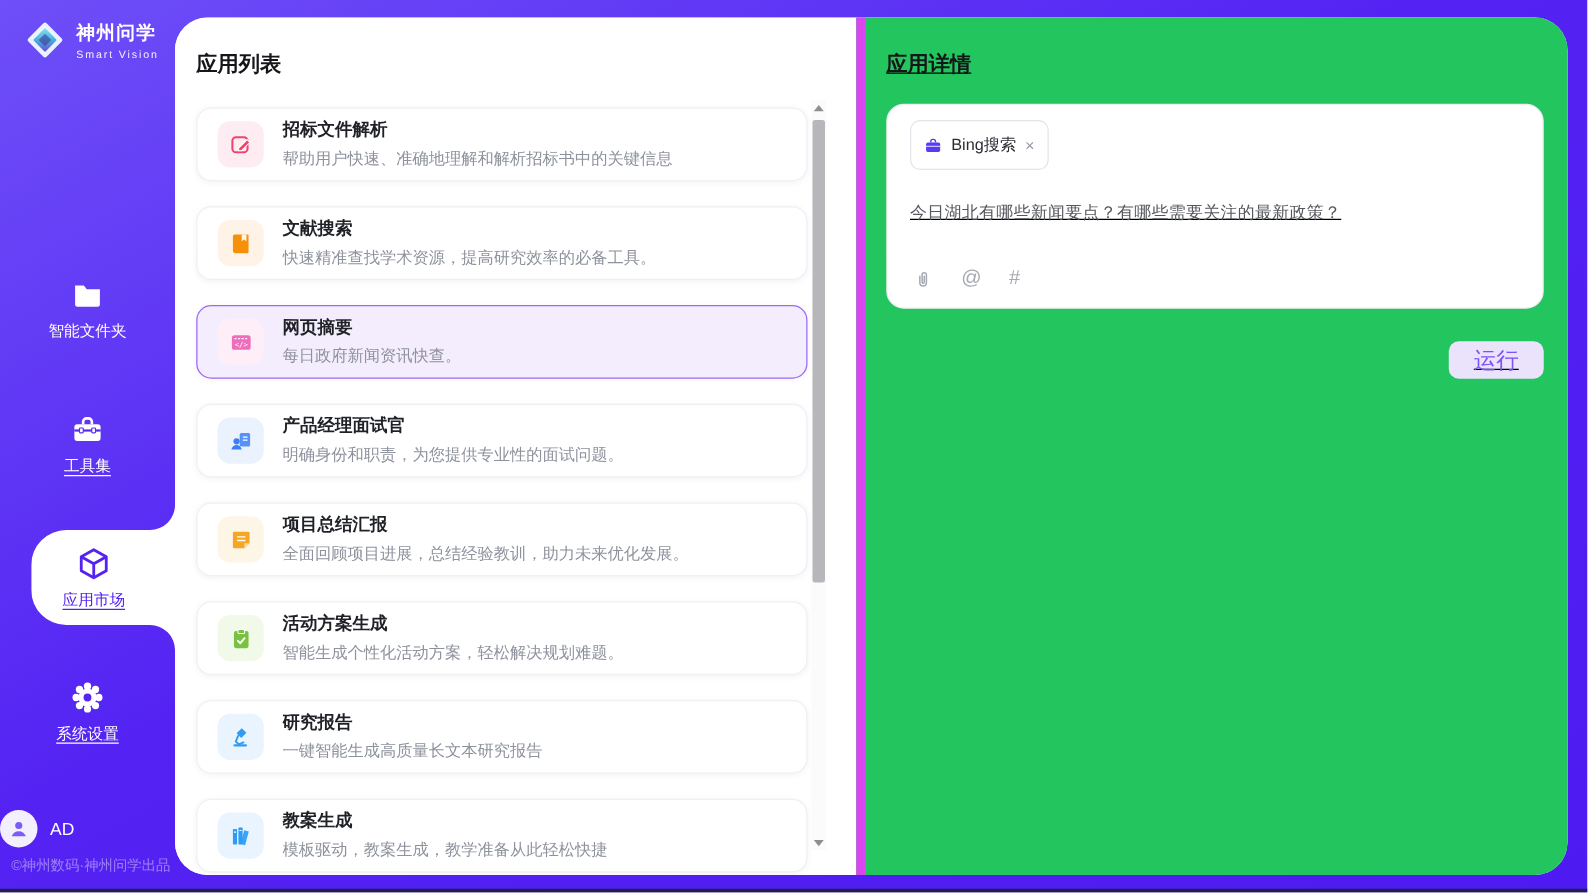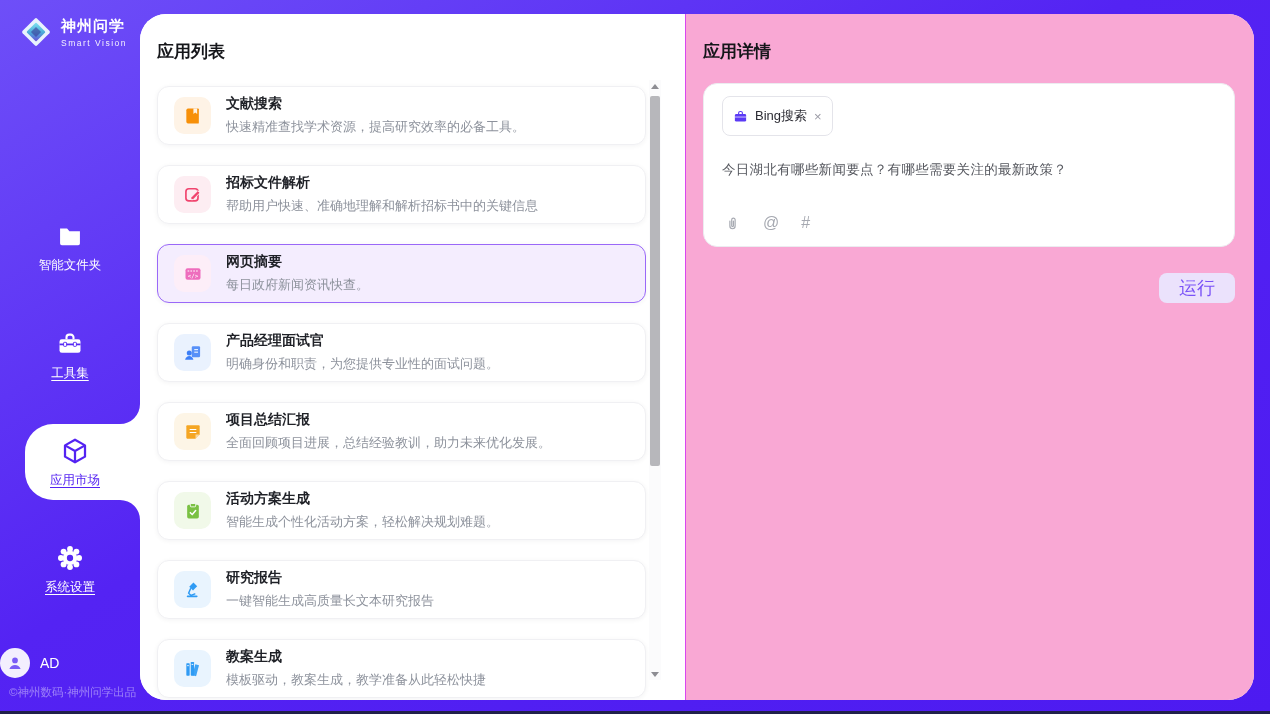--- a/index.html
+++ b/index.html
@@ -45,21 +45,21 @@
   .card-title { font-size:14px; font-weight:700; color:#1f2127; margin-bottom:5px; white-space:nowrap; }
   .card-desc { font-size:13px; color:#8d929c; white-space:nowrap; }
 
   .scrollbar { position:absolute; right:24px; top:66px; width:12px; height:600px; background:#fbfbfc; }
   .sb-btn { position:absolute; left:0; width:12px; height:12px; display:flex; align-items:center; justify-content:center; cursor:pointer; }
   .sb-up { top:0; } .sb-down { bottom:0; }
   .tri-up { width:0; height:0; border-left:4px solid transparent; border-right:4px solid transparent; border-bottom:5px solid #8d8d93; }
   .tri-down { width:0; height:0; border-left:4px solid transparent; border-right:4px solid transparent; border-top:5px solid #8d8d93; }
   .sb-thumb { position:absolute; left:1px; top:16px; width:10px; height:370px; background:#b7b7bb; border-radius:2px; cursor:pointer; }
 
-  .detail-pane { position:relative; flex:1; height:100%; background:#f9a8d4; border-left:1px solid #d946ef; padding:26px 19px 0 17px; }
+  .detail-pane { position:relative; flex:1; height:100%; background:#22c55e; border-left:7px solid #d946ef; padding:26px 19px 0 17px;text-decoration:underline; }
   .detail-card { margin-top:20px; height:164px; background:#fff; border:1px solid #ececf0;
                  border-radius:14px; padding:12px 18px; position:relative; }
   .chip { display:inline-flex; align-items:center; gap:7px; height:40px; padding:0 10px;
           border:1px solid #e4e4ea; border-radius:8px; background:#fff; cursor:pointer; }
   .chip-label { font-size:13px; color:#2b2b33; }
   .chip-close { font-size:13px; color:#9a9aa5; cursor:pointer; line-height:1; }
   .prompt-text { margin-top:25px; font-size:13.5px; color:#55575e; letter-spacing:.3px; cursor:text; }
   .tool-row { position:absolute; left:20px; bottom:14px; display:flex; align-items:center; gap:22px; color:#a6a9b1; }
   .tool-glyph { font-size:16px; cursor:pointer; }
   .run-row { margin-top:26px; display:flex; justify-content:flex-end; }
@@ -158,42 +158,42 @@
   </aside>
 
   <main class="panel">
 
     <section class="list-pane">
       <h2 class="pane-title">应用列表</h2>
 
       <div class="cards">
 
         <div class="card">
-          <div class="card-icon" style="background: rgb(254, 243, 230); color: rgb(247, 144, 9);">
-            <svg width="20" height="20" viewBox="0 0 24 24" fill="currentColor">
-              <path d="M6 3h12a1 1 0 011 1v16a1 1 0 01-1 1H6a2 2 0 01-2-2V5a2 2 0 012-2z"></path>
-              <path d="M12.5 3v6.5l2.2-1.7 2.3 1.7V3z" fill="#fff" opacity="0.9"></path>
-            </svg>
-          </div>
-          <div class="card-texts">
-            <div class="card-title">文献搜索</div>
-            <div class="card-desc">快速精准查找学术资源，提高研究效率的必备工具。</div>
-          </div>
-        </div>
-
-        <div class="card">
           <div class="card-icon" style="background: rgb(253, 237, 242); color: rgb(240, 68, 110);">
             <svg width="20" height="20" viewBox="0 0 24 24">
               <rect x="3.5" y="4.5" width="14.5" height="14.5" rx="3.5" fill="none" stroke="currentColor" stroke-width="2"></rect>
               <path d="M9.5 15l8.2-8.2 2.6 2.6-8.2 8.2H9.5V15z" fill="currentColor" stroke="#fff" stroke-width="1"></path>
             </svg>
           </div>
           <div class="card-texts">
             <div class="card-title">招标文件解析</div>
             <div class="card-desc">帮助用户快速、准确地理解和解析招标书中的关键信息</div>
+          </div>
+        </div>
+
+        <div class="card">
+          <div class="card-icon" style="background: rgb(254, 243, 230); color: rgb(247, 144, 9);">
+            <svg width="20" height="20" viewBox="0 0 24 24" fill="currentColor">
+              <path d="M6 3h12a1 1 0 011 1v16a1 1 0 01-1 1H6a2 2 0 01-2-2V5a2 2 0 012-2z"></path>
+              <path d="M12.5 3v6.5l2.2-1.7 2.3 1.7V3z" fill="#fff" opacity="0.9"></path>
+            </svg>
+          </div>
+          <div class="card-texts">
+            <div class="card-title">文献搜索</div>
+            <div class="card-desc">快速精准查找学术资源，提高研究效率的必备工具。</div>
           </div>
         </div>
 
         <div class="card selected">
           <div class="card-icon" style="background: rgb(253, 238, 248); color: rgb(238, 109, 189);">
             <svg width="20" height="20" viewBox="0 0 24 24">
               <rect x="3" y="5" width="18" height="14" rx="2.5" fill="currentColor"></rect>
               <line x1="5.5" y1="8.3" x2="18.5" y2="8.3" stroke="#fff" stroke-width="1.3" stroke-dasharray="2 1.4"></line>
               <text x="12" y="16.6" font-size="7" fill="#fff" text-anchor="middle" font-family="'DejaVu Sans Mono',monospace">&lt;/&gt;</text>
             </svg>

